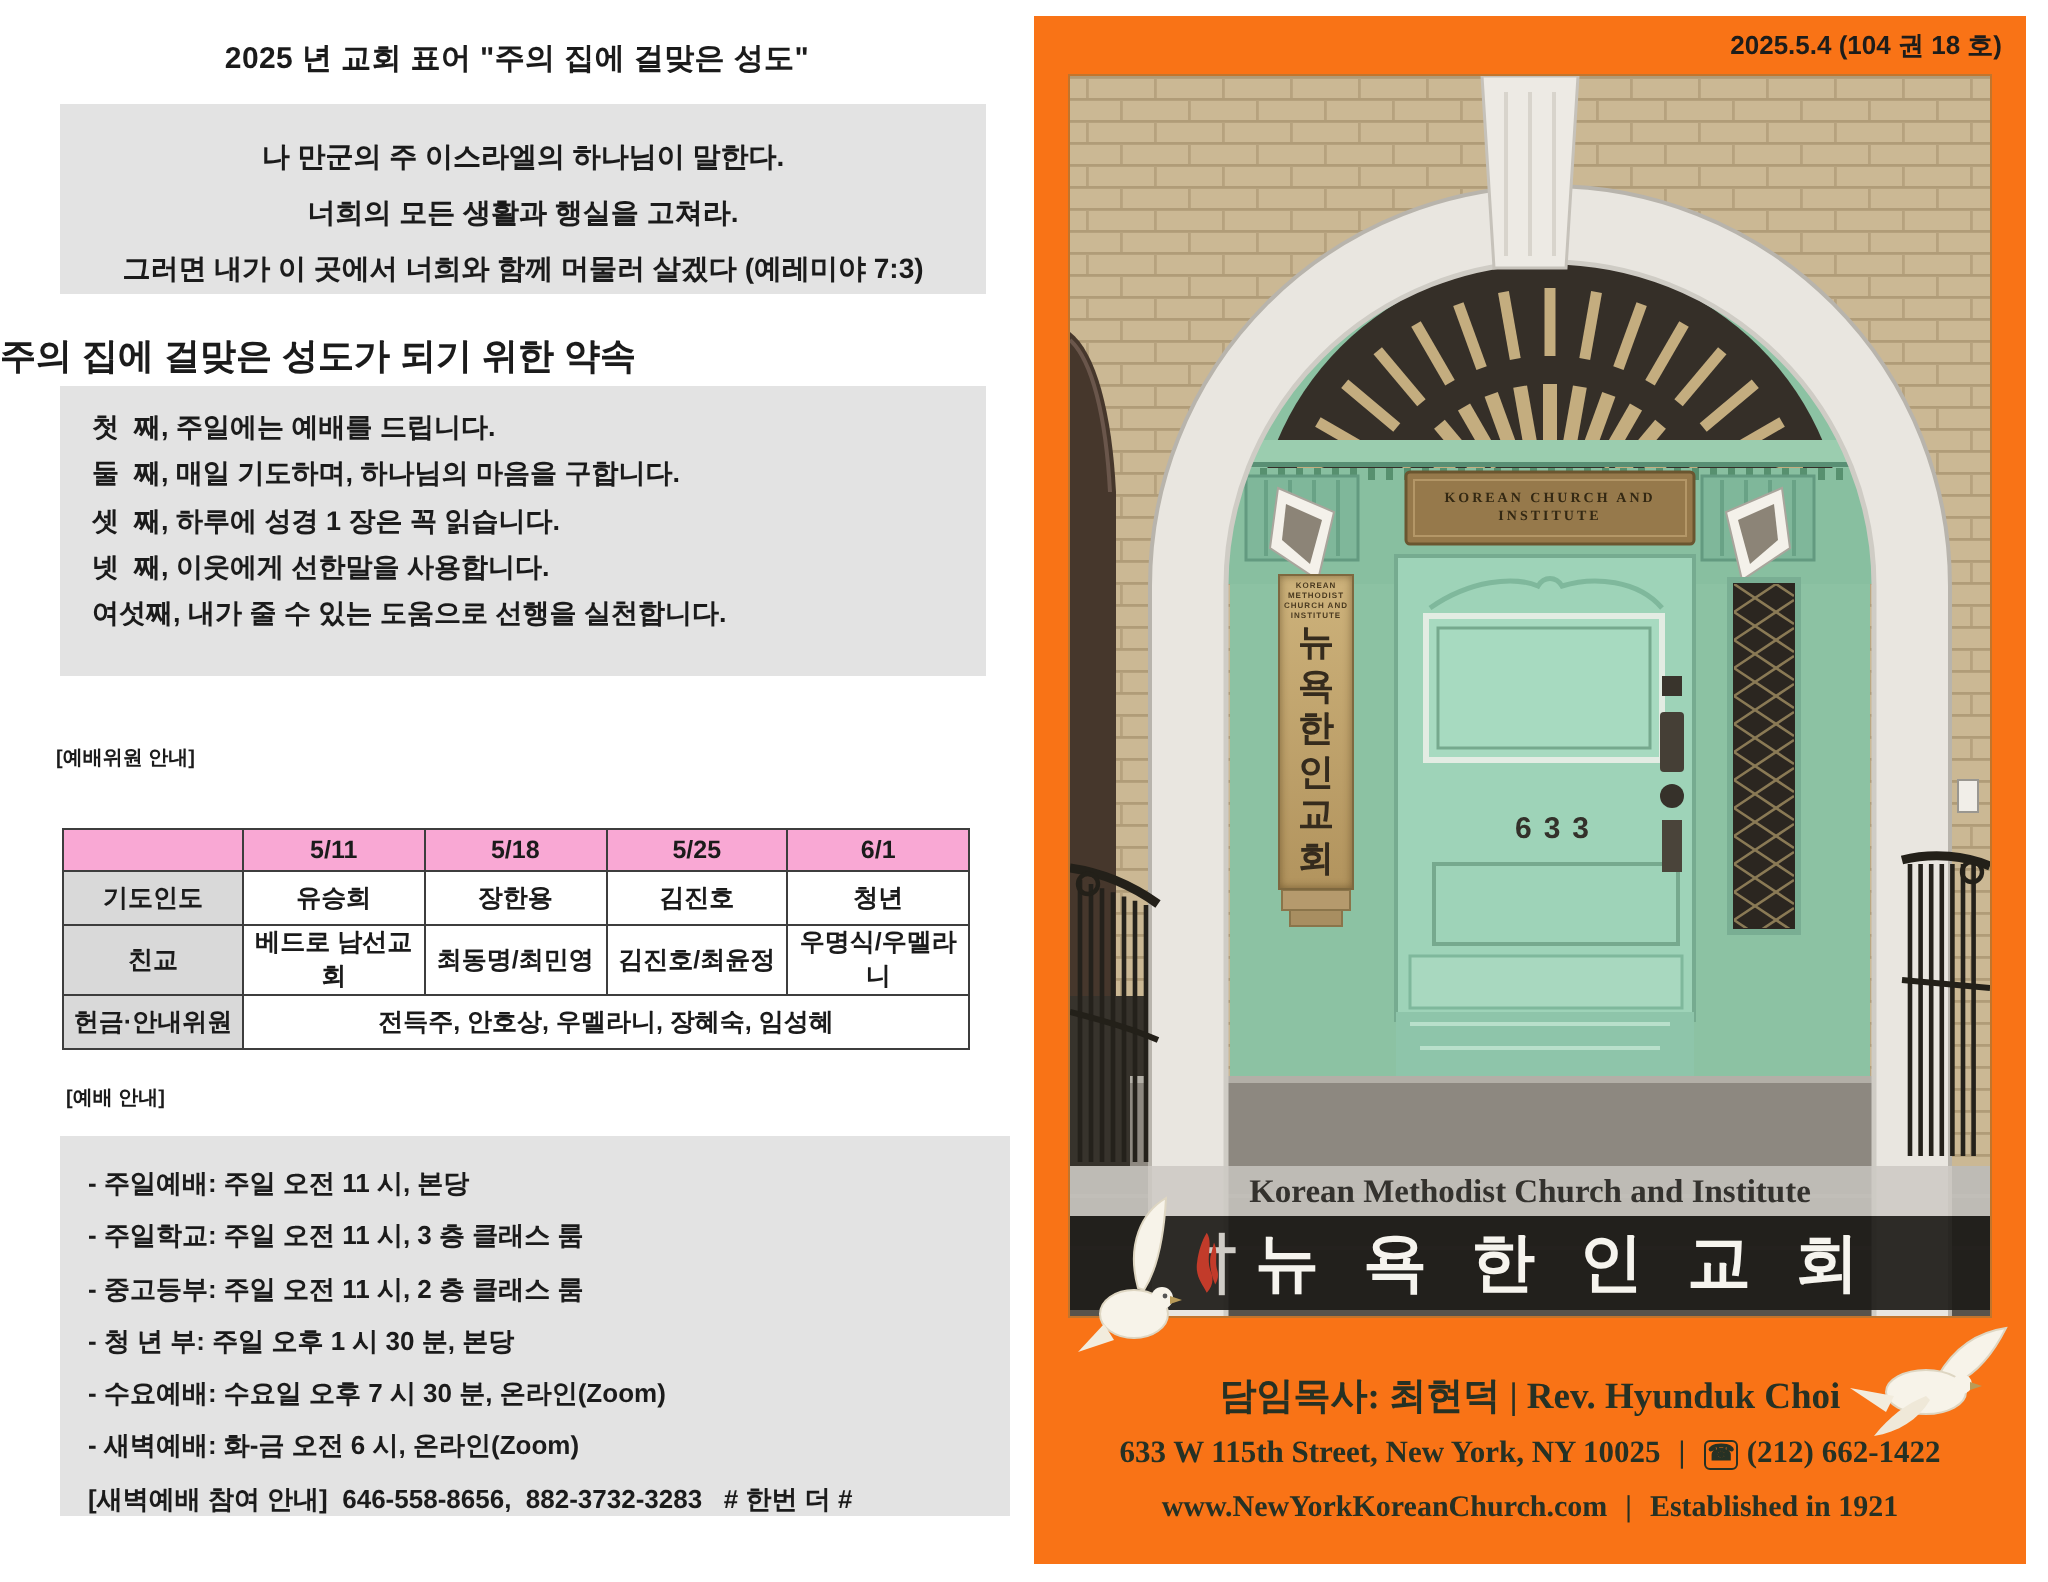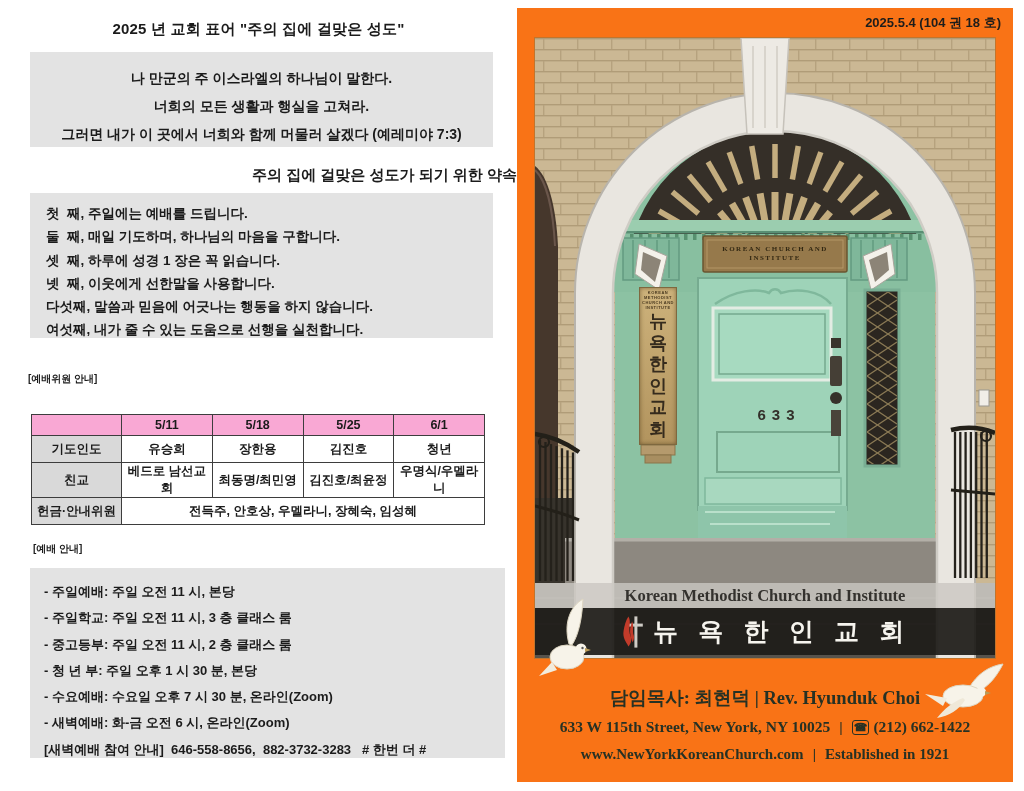--- a/index.html
+++ b/index.html
@@ -6,22 +6,22 @@
   #stage{position:relative;width:1024px;height:791px;overflow:hidden;
          font-family:"Liberation Sans",sans-serif;color:#1b1b1b;}
 
   
   .left-page{position:absolute;left:0;top:0;width:517px;height:791px;background:#fff;}
   .motto-title{position:absolute;left:0;top:20px;width:517px;text-align:center;
                font-size:15px;font-weight:700;letter-spacing:0.2px;}
   .gray-box{position:absolute;background:#e3e3e3;}
   .box1{left:30px;top:52px;width:463px;height:95px;padding-top:12px;box-sizing:border-box;}
   .box1 div{text-align:center;font-size:14px;font-weight:600;line-height:28px;}
-  .promise-heading{position:absolute;left:0;top:166px;width:517px;text-align:right;
-                   font-size:15px;font-weight:700;}
+  .promise-heading{position:absolute;left:0;top:166px;width:517px;text-align:left;
+                   font-size:18px;font-weight:700;}
   .box2{left:30px;top:193px;width:463px;height:145px;padding:9px 6px 0 16px;box-sizing:border-box;}
   .box2 div{font-size:13.5px;font-weight:600;line-height:23.3px;white-space:pre;}
   .section-heading{position:absolute;font-size:10px;font-weight:700;}
   .committee-heading{left:28px;top:372px;}
   .service-heading{left:33px;top:542px;}
 
   table.committee{position:absolute;left:31px;top:414px;width:454px;border-collapse:collapse;
                   table-layout:fixed;}
   table.committee td{border:1.6px solid #3d3d3d;text-align:center;font-size:12.5px;
                      font-weight:600;padding:0;height:26px;background:#fff;}
@@ -50,21 +50,21 @@
   .vsign-chars{display:flex;flex-direction:column;align-items:center;}
   .vsign-chars span{font-size:18px;line-height:21.5px;font-weight:700;color:#352b1d;}
   .door-number{position:absolute;left:196px;top:368px;width:96px;z-index:2;text-align:center;
                font-size:15px;font-weight:700;letter-spacing:6px;color:#33302a;}
 
   .banner-en{position:absolute;left:0;top:545px;width:460px;height:25px;z-index:3;
              background:rgba(205,202,196,0.88);text-align:center;line-height:25px;
              font-family:"Liberation Serif",serif;font-size:16.5px;font-weight:700;color:#34322e;}
   .banner-ko{position:absolute;left:0;top:570px;width:460px;height:47px;z-index:3;
              background:rgba(30,28,25,0.93);display:flex;align-items:center;justify-content:center;}
-  .banner-ko .ko-text{font-family:"Liberation Serif",serif;font-size:25px;font-weight:600;
+  .banner-ko .ko-text{font-family:"Liberation Serif",serif;font-size:32px;font-weight:600;
                       color:#f6f4ee;letter-spacing:7px;margin-left:8px;white-space:pre;}
 
   .pastor-line{position:absolute;left:0;top:677px;width:496px;text-align:center;
                font-family:"Liberation Serif",serif;font-size:18.5px;font-weight:700;color:#263124;}
   .addr-line{position:absolute;left:0;top:710px;width:496px;text-align:center;
              font-family:"Liberation Serif",serif;font-size:15.5px;font-weight:600;color:#263124;}
   .web-line{position:absolute;left:0;top:738px;width:496px;text-align:center;
             font-family:"Liberation Serif",serif;font-size:15px;font-weight:600;color:#263124;}
   .sep{padding:0 9px;}
   .phone-box{display:inline-block;border:1.3px solid #263124;border-radius:3px;
@@ -85,21 +85,20 @@
       <div>그러면 내가 이 곳에서 너희와 함께 머물러 살겠다 (예레미야 7:3)</div>
     </div>
 
     <div class="promise-heading">주의 집에 걸맞은 성도가 되기 위한 약속</div>
 
     <div class="gray-box box2">
       <div>첫  째, 주일에는 예배를 드립니다.</div>
       <div>둘  째, 매일 기도하며, 하나님의 마음을 구합니다.</div>
       <div>셋  째, 하루에 성경 1 장은 꼭 읽습니다.</div>
       <div>넷  째, 이웃에게 선한말을 사용합니다.</div>
-      <div>다섯째, 말씀과 믿음에 어긋나는 행동을 하지 않습니다.</div>
       <div>여섯째, 내가 줄 수 있는 도움으로 선행을 실천합니다.</div>
     </div>
 
     <div class="section-heading committee-heading">[예배위원 안내]</div>
 
     <table class="committee">
       <tbody>
           <tr class="hdr">
         <td class="lbl"></td>
         <td>5/11</td>

